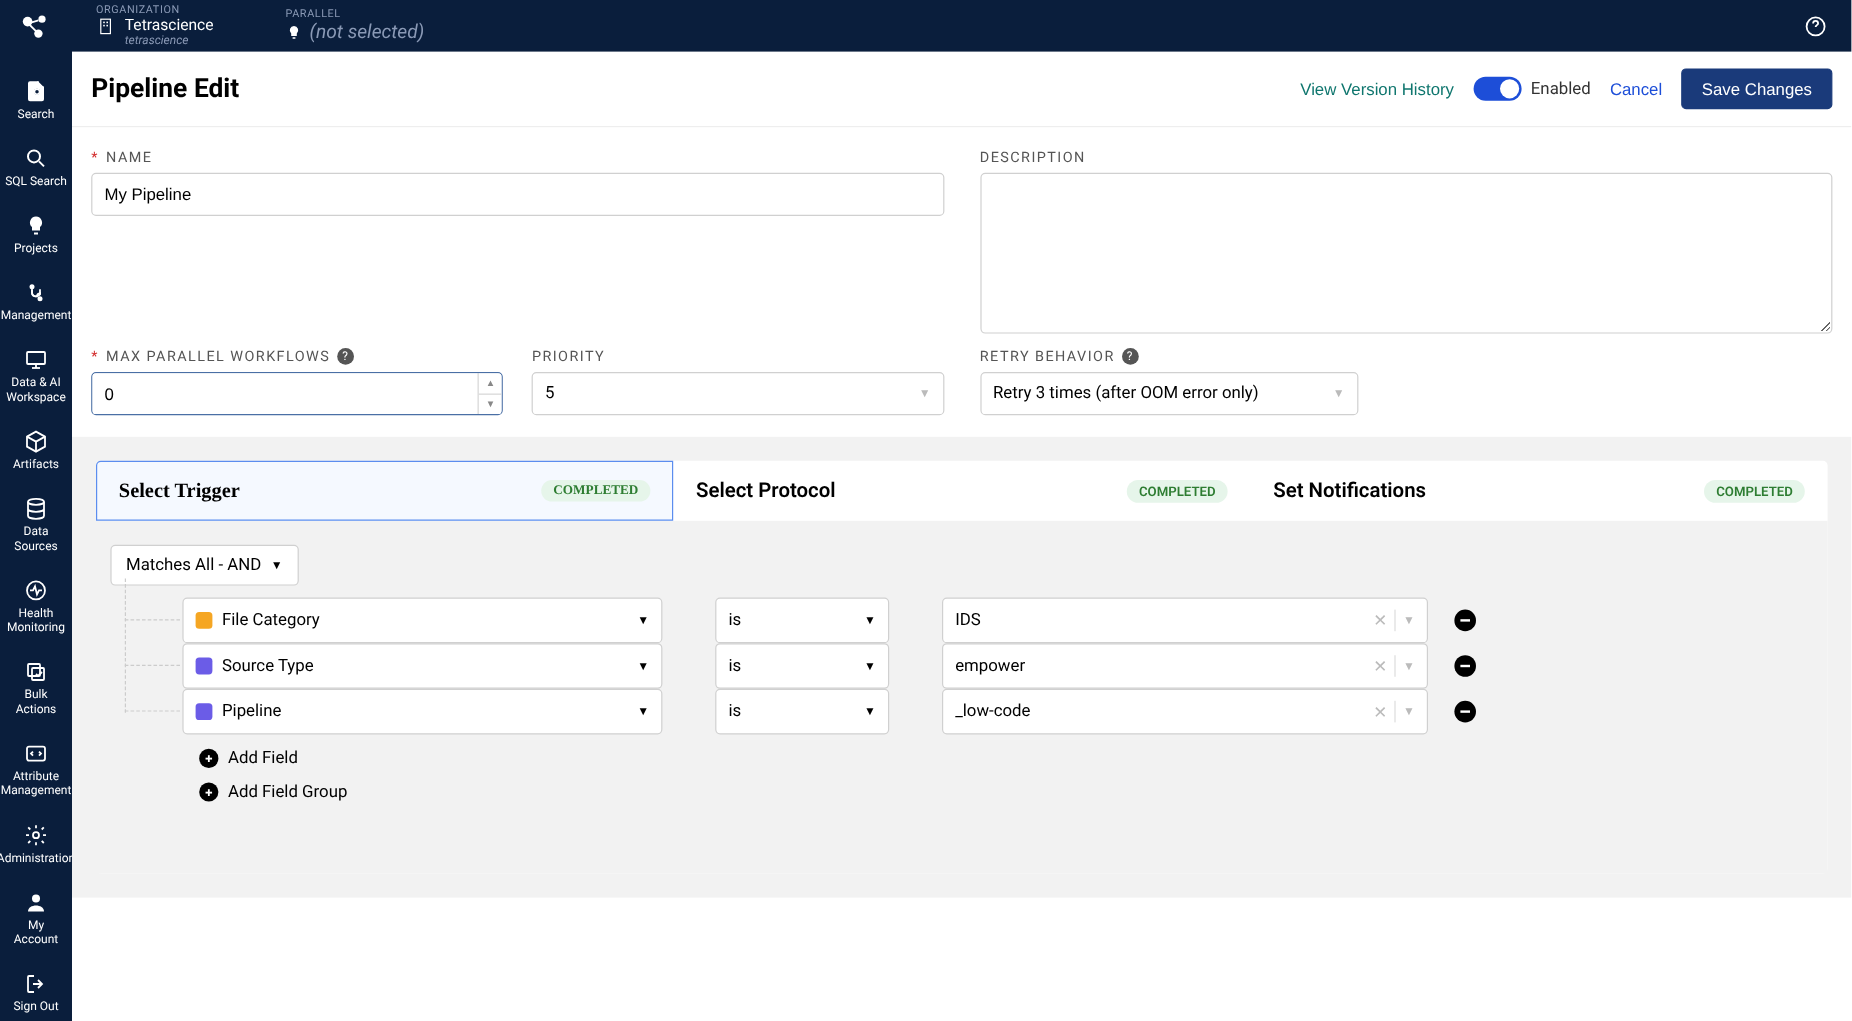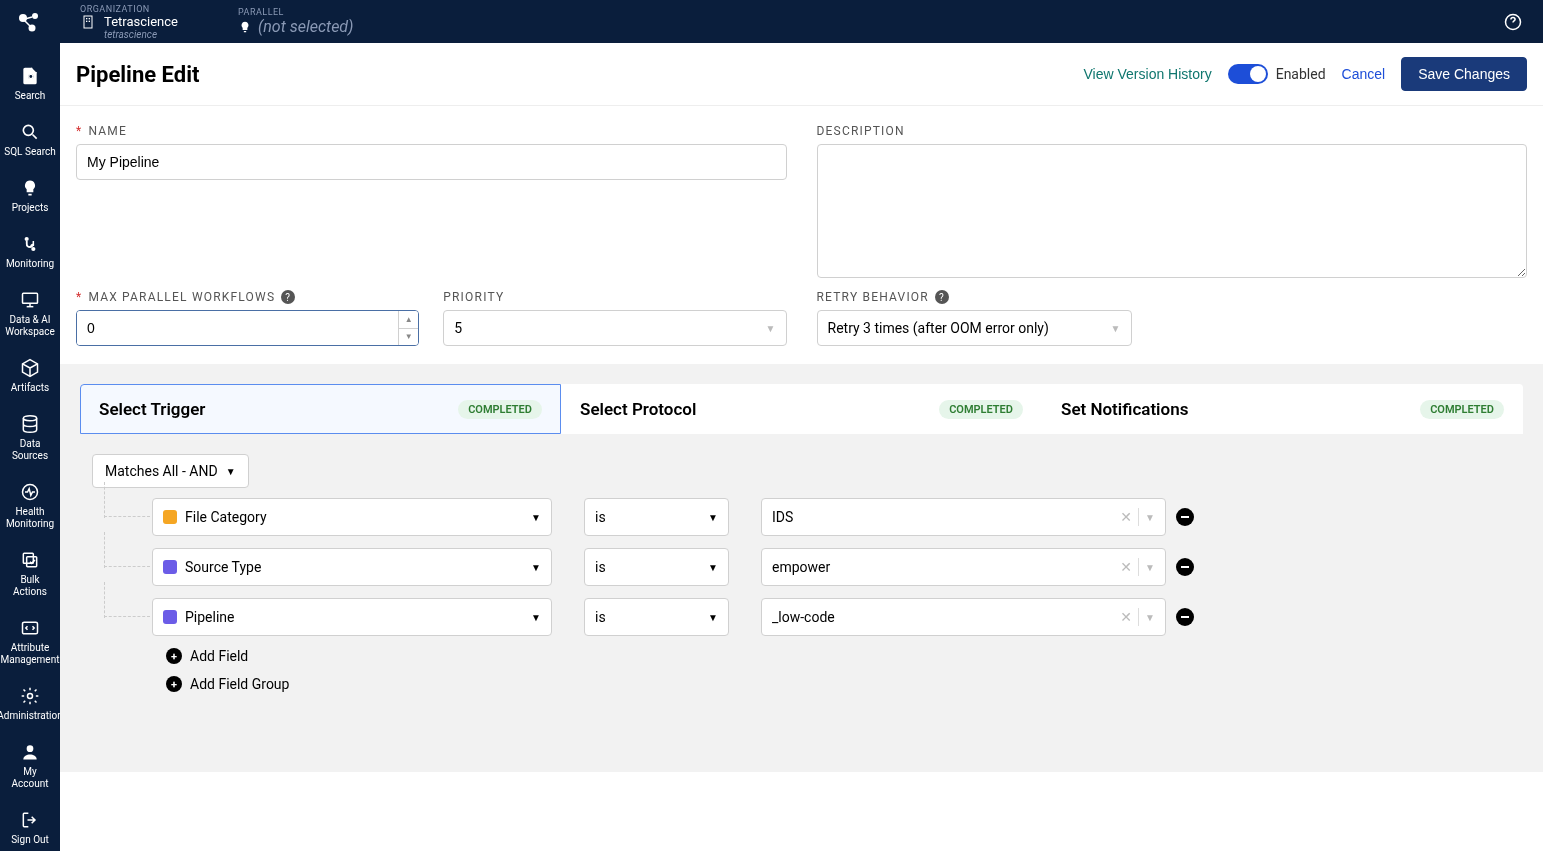--- a/index.html
+++ b/index.html
@@ -45,27 +45,27 @@
 .number-input-wrap { border: 1px solid #4a6fa5; border-radius: 4px; height: 36px; display: flex; align-items: stretch; overflow: hidden; }
 .number-input-wrap input { border: none; flex: 1; padding: 0 10px; font-size: 14px; outline: none; }
 .number-steppers { display: flex; flex-direction: column; border-left: 1px solid #d0d0d0; width: 20px; }
 .number-steppers button { flex: 1; border: none; background: #fff; cursor: pointer; font-size: 8px; color: #888; padding: 0; }
 .number-steppers button:first-child { border-bottom: 1px solid #d0d0d0; }
 .help-icon { width: 14px; height: 14px; border-radius: 50%; background: #555; color: #fff; font-size: 10px; display: inline-flex; align-items: center; justify-content: center; }
 .steps-area { background: #f2f2f2; padding: 20px; margin: 0; }
 .steps-card { background: #fff; border-radius: 4px; }
 .tabs { display: flex; }
 .tab { flex: 1; display: flex; align-items: center; justify-content: space-between; padding: 14px 18px; border: 1px solid transparent; cursor: pointer; }
-.tab.active { border: 1px solid #5b8def; background: #f5f9ff; border-radius: 4px 0 0 0; }
+.tab.active { border: 1px solid #5b8def; background: #f5f9ff; border-radius: 4px 0 0 0; font-family: Liberation Serif, serif; }
 .tab-title { font-size: 17px; font-weight: 600; }
 .tab-badge { background: #e6f5ea; color: #2e7d32; font-size: 11px; font-weight: 600; padding: 3px 10px; border-radius: 10px; }
 .trigger-body { background: #f2f2f2; padding: 20px 12px 60px; }
 .match-select { background: #fff; border: 1px solid #d0d0d0; border-radius: 4px; padding: 8px 12px; font-size: 14px; display: inline-flex; align-items: center; gap: 8px; cursor: pointer; }
 .conditions { margin-top: 10px; }
-.cond-row { display: flex; align-items: center; gap: 32px; margin-bottom: 12px; padding-left: 60px; position: relative; }
+.cond-row { display: flex; align-items: center; gap: 44px; padding-left: 60px; position: relative; }
 .cond-row::before { content: ""; position: absolute; left: 12px; top: -16px; bottom: 18px; border-left: 1px dashed #ccc; }
 .cond-row::after { content: ""; position: absolute; left: 12px; top: 18px; width: 46px; border-top: 1px dashed #ccc; }
 .conditions .cond-row:last-of-type::before { bottom: 18px; }
 .field-select { background: #fff; border: 1px solid #d0d0d0; border-radius: 4px; height: 38px; display: flex; align-items: center; padding: 0 10px; width: 400px; justify-content: space-between; cursor: pointer; font-size: 14px; }
 .field-select-inner { display: flex; align-items: center; gap: 8px; }
 .field-chip { width: 14px; height: 14px; border-radius: 3px; }
 .op-select { background: #fff; border: 1px solid #d0d0d0; border-radius: 4px; height: 38px; display: flex; align-items: center; padding: 0 10px; width: 145px; justify-content: space-between; cursor: pointer; font-size: 14px; }
 .val-select { background: #fff; border: 1px solid #d0d0d0; border-radius: 4px; height: 38px; display: flex; align-items: center; padding: 0 10px; width: 405px; justify-content: space-between; font-size: 14px; }
 .val-controls { display: flex; align-items: center; gap: 6px; color: #bbb; }
 .val-controls .sep { width: 1px; height: 18px; background: #ddd; }
@@ -112,21 +112,21 @@
         </svg>
       <span class="sidebar-label">Projects</span>
     </div>
     <div class="sidebar-item">
       <svg class="sidebar-icon" viewBox="0 0 24 24">
           <circle cx="8" cy="6" r="2.5" fill="#fff"></circle>
           <circle cx="16" cy="18" r="2.5" fill="#fff"></circle>
           <path d="M8 8.5v4a3 3 0 003 3h2a3 3 0 013-3v-4" fill="none" stroke="#fff" stroke-width="1.8"></path>
           <path d="M8 8.5v3c0 2 1 4 4 4s4-2 4-4v3" fill="none" stroke="#fff" stroke-width="1.8"></path>
         </svg>
-      <span class="sidebar-label">Monitoring</span>
+      <span class="sidebar-label">Management</span>
     </div>
     <div class="sidebar-item">
       <svg class="sidebar-icon" viewBox="0 0 24 24">
           <rect x="3" y="4" width="18" height="12" rx="1" fill="none" stroke="#fff" stroke-width="1.8"></rect>
           <line x1="8" y1="20" x2="16" y2="20" stroke="#fff" stroke-width="1.8"></line>
           <line x1="12" y1="16" x2="12" y2="20" stroke="#fff" stroke-width="1.8"></line>
         </svg>
       <span class="sidebar-label">Data &amp; AI Workspace</span>
     </div>
     <div class="sidebar-item">

